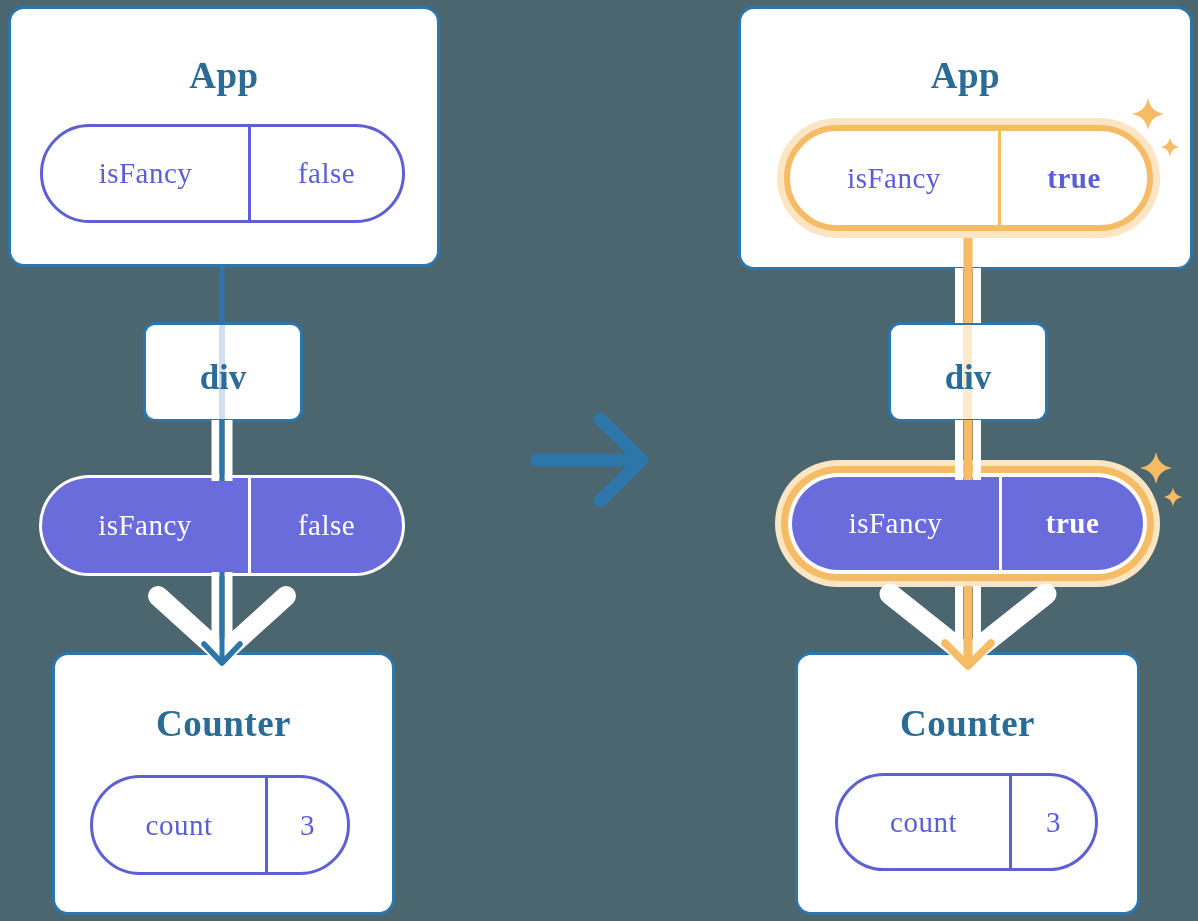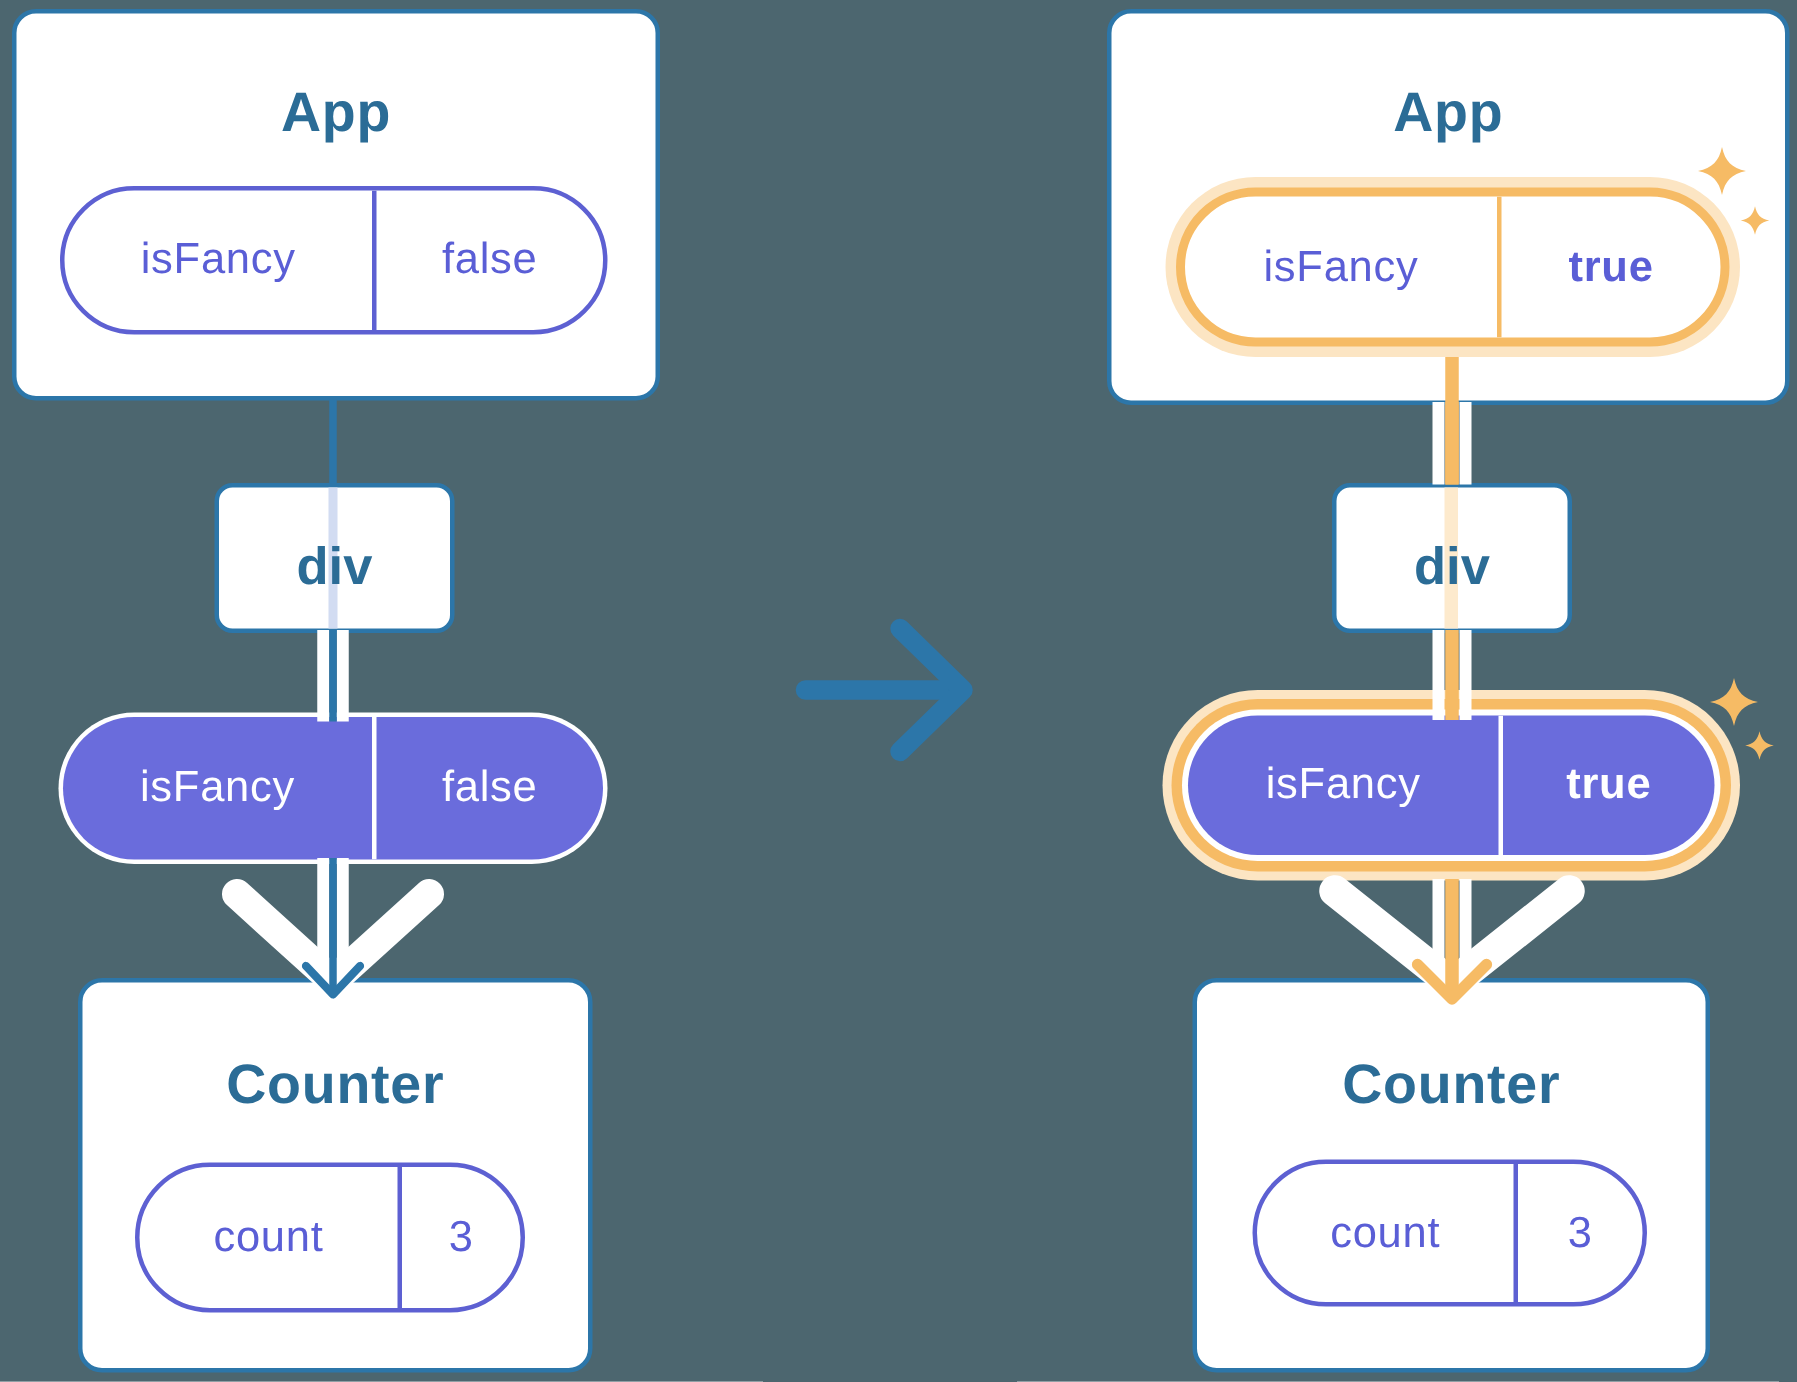--- a/index.html
+++ b/index.html
@@ -1,19 +1,19 @@
 <!DOCTYPE html>
 <html style="--background: #4c666f; --card-border: #2c76a9; --title-text: #2b6c96; --purple-fill: #6a6cdc; --purple-border: #5d60d2; --purple-text: #5a5ed6; --orange: #f6bb65; --orange-pale: #fce5c3; --faded-blue-line: #d2dcf2; --faded-orange-line: #fdeacd; --white: #ffffff;"><head>
 <meta charset="utf-8">
 <style>
   html,body{margin:0;padding:0;}
   .canvas{
     position:relative;width:1198px;height:921px;
     background:var(--background,#4c666f);
-    font-family:Liberation Sans, sans-serif;
+    font-family:Liberation Serif, serif;
     overflow:hidden;
   }
   .card{
     position:absolute;background:var(--white,#fff);
     border:3px solid var(--card-border,#2c76a9);
     border-radius:16px;box-sizing:border-box;
   }
   .card-title{
     position:absolute;left:0;right:0;text-align:center;
     color:var(--title-text,#2b6c96);font-weight:700;font-size:37px;

